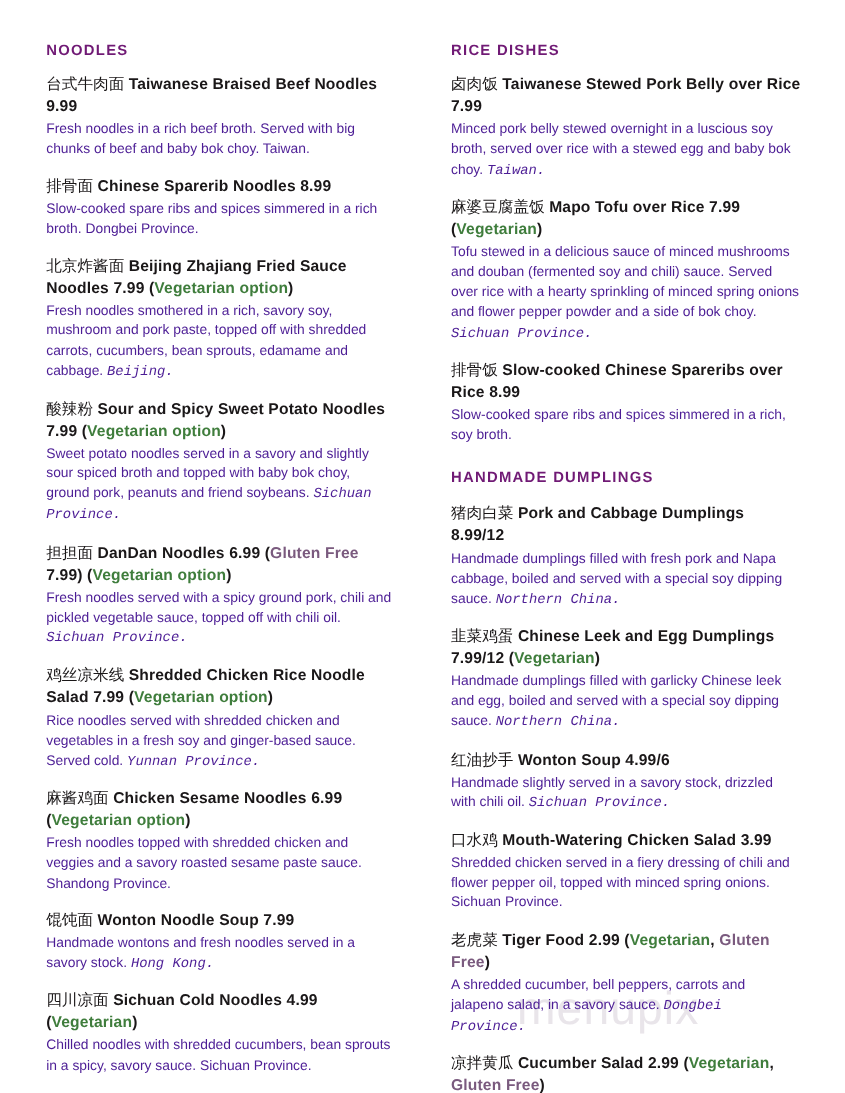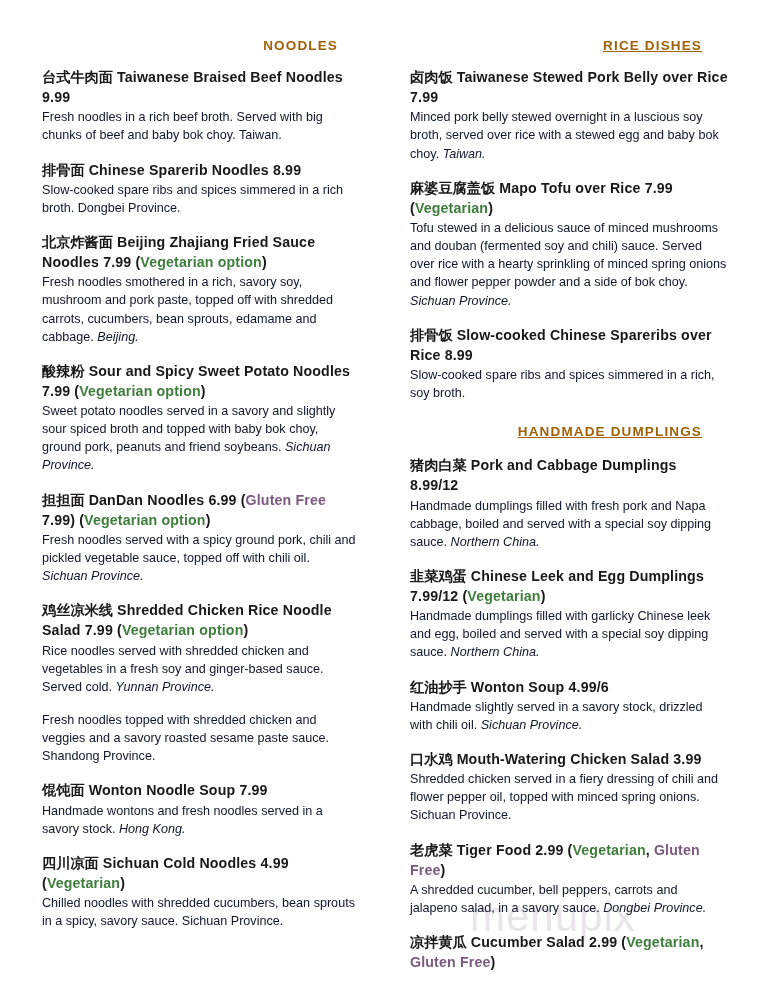--- a/index.html
+++ b/index.html
@@ -50,65 +50,64 @@
     width: 384px;
     padding-left: 42px;
     padding-right: 28px;
   }
   .col.right {
     padding-left: 26px;
     padding-right: 40px;
   }
 
   .section-head {
-    text-align: right;
+    text-align: left;
     font-weight: bold;
     font-size: 13.5px;
     letter-spacing: 1.15px;
-    color: #a16207;
+    color: #701a75;
     margin: 0 0 14px 0;
     padding-right: 18px;
   }
   .col.right .section-head {
     padding-right: 26px;
-    text-decoration: underline;
   }
   .section-head.spaced {
     margin-top: 22px;
     margin-bottom: 16px;
   }
 
   .item {
     margin-bottom: 15px;
   }
 
   .item-title {
     font-size: 14.2px;
     font-weight: bold;
     line-height: 1.42;
     color: #1a1718;
     margin: 0 0 1px 0;
     letter-spacing: 0.15px;
   }
   .cn {
     font-family: "DejaVu Sans", sans-serif;
-    font-weight: bold;
+    font-weight: normal;
     letter-spacing: 0px;
   }
   .veg { color: #3f7d3c; }
   .gf  { color: #7a5a7e; }
 
   .item-desc {
     font-size: 12.6px;
     line-height: 1.44;
-    color: #0f172a;
+    color: #4c1d95;
     margin: 0;
     font-weight: 400;
   }
-  .it { font-style: italic; }
+  .it { font-style: italic; font-family: Liberation Mono, monospace; }
 </style>
 </head>
 <body>
 
 <div class="page">
 
   <div class="watermark">menupix</div>
 
   <div class="columns">
 
@@ -133,20 +132,21 @@
           </div>
           <div class="item">
             <div class="item-title"><span class="cn">担担面</span> <span>DanDan Noodles</span> <span>6.99</span> (<span class="gf">Gluten Free</span> 7.99) (<span class="veg">Vegetarian option</span>)</div>
             <div class="item-desc"><span>Fresh noodles served with a spicy ground pork, chili and pickled vegetable sauce, topped off with chili oil. </span><span class="it">Sichuan Province.</span></div>
           </div>
           <div class="item">
             <div class="item-title"><span class="cn">鸡丝凉米线</span> <span>Shredded Chicken Rice Noodle Salad</span> <span>7.99</span> (<span class="veg">Vegetarian option</span>)</div>
             <div class="item-desc"><span>Rice noodles served with shredded chicken and vegetables in a fresh soy and ginger-based sauce. Served cold. </span><span class="it">Yunnan Province.</span></div>
           </div>
           <div class="item">
+            <div class="item-title"><span class="cn">麻酱鸡面</span> <span>Chicken Sesame Noodles</span> <span>6.99</span> (<span class="veg">Vegetarian option</span>)</div>
             <div class="item-desc"><span>Fresh noodles topped with shredded chicken and veggies and a savory roasted sesame paste sauce. Shandong Province.</span></div>
           </div>
           <div class="item">
             <div class="item-title"><span class="cn">馄饨面</span> <span>Wonton Noodle Soup</span> <span>7.99</span></div>
             <div class="item-desc"><span>Handmade wontons and fresh noodles served in a savory stock. </span><span class="it">Hong Kong.</span></div>
           </div>
           <div class="item">
             <div class="item-title"><span class="cn">四川凉面</span> <span>Sichuan Cold Noodles</span> <span>4.99</span> (<span class="veg">Vegetarian</span>)</div>
             <div class="item-desc"><span>Chilled noodles with shredded cucumbers, bean sprouts in a spicy, savory sauce. Sichuan Province.</span></div>
           </div>

